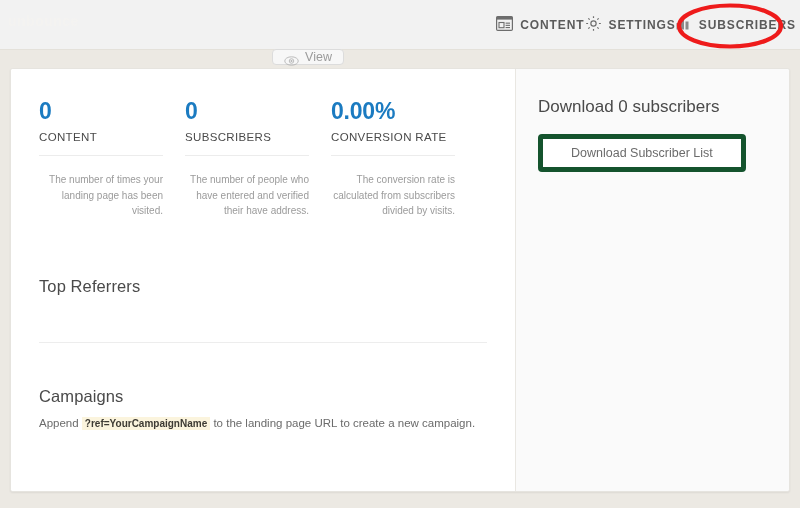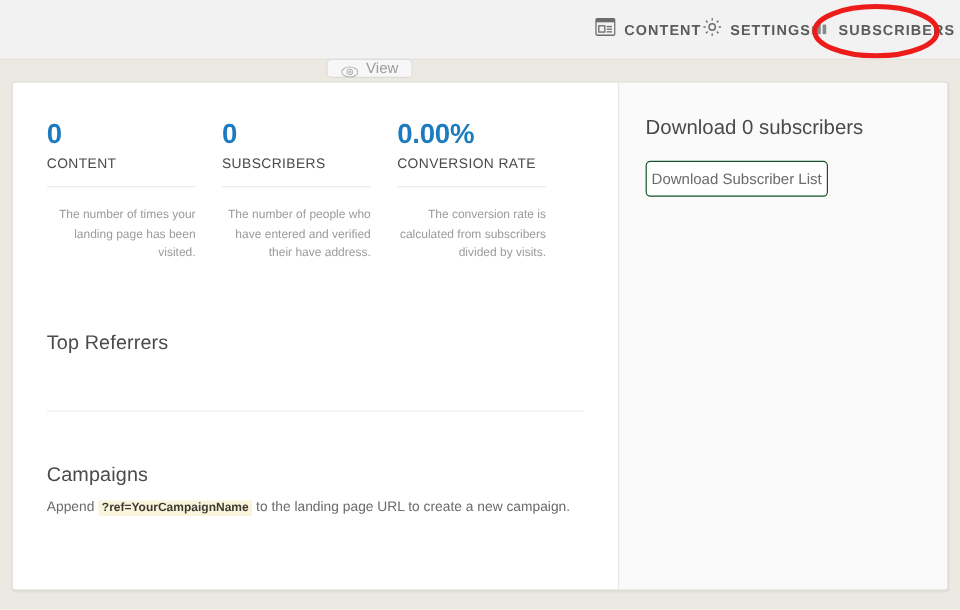--- a/index.html
+++ b/index.html
@@ -127,23 +127,23 @@
     font-size:17px; font-weight:normal; color:#4a4a4a;
   }
   .dl-sub{
     margin-top:8px;
     font-family:"Liberation Serif", serif;
     font-style:italic; font-size:13.5px; color:#7d7d7d;
   }
   .dl-btn{
     margin-top:17px;
     display:inline-block;
-    border:1px solid #14532d; border-radius:4px;
+    border:5px solid #14532d; border-radius:4px;
     background:#fff;
-    padding:7px 4px;
+    padding:7px 28px;
     font-size:12.5px; color:#6b6b6b;
     cursor:pointer;
   }
 </style>
 </head>
 <body>
 
 <div class="topbar">
 
   <div class="brand">unbounce</div>

